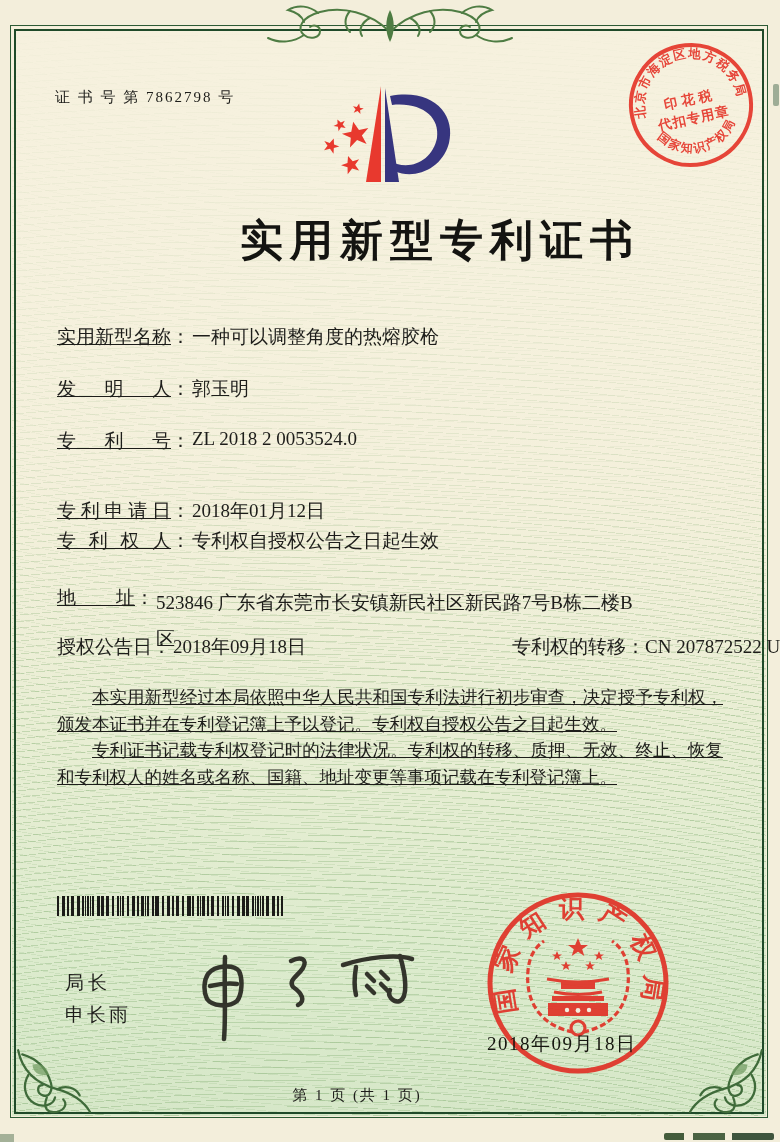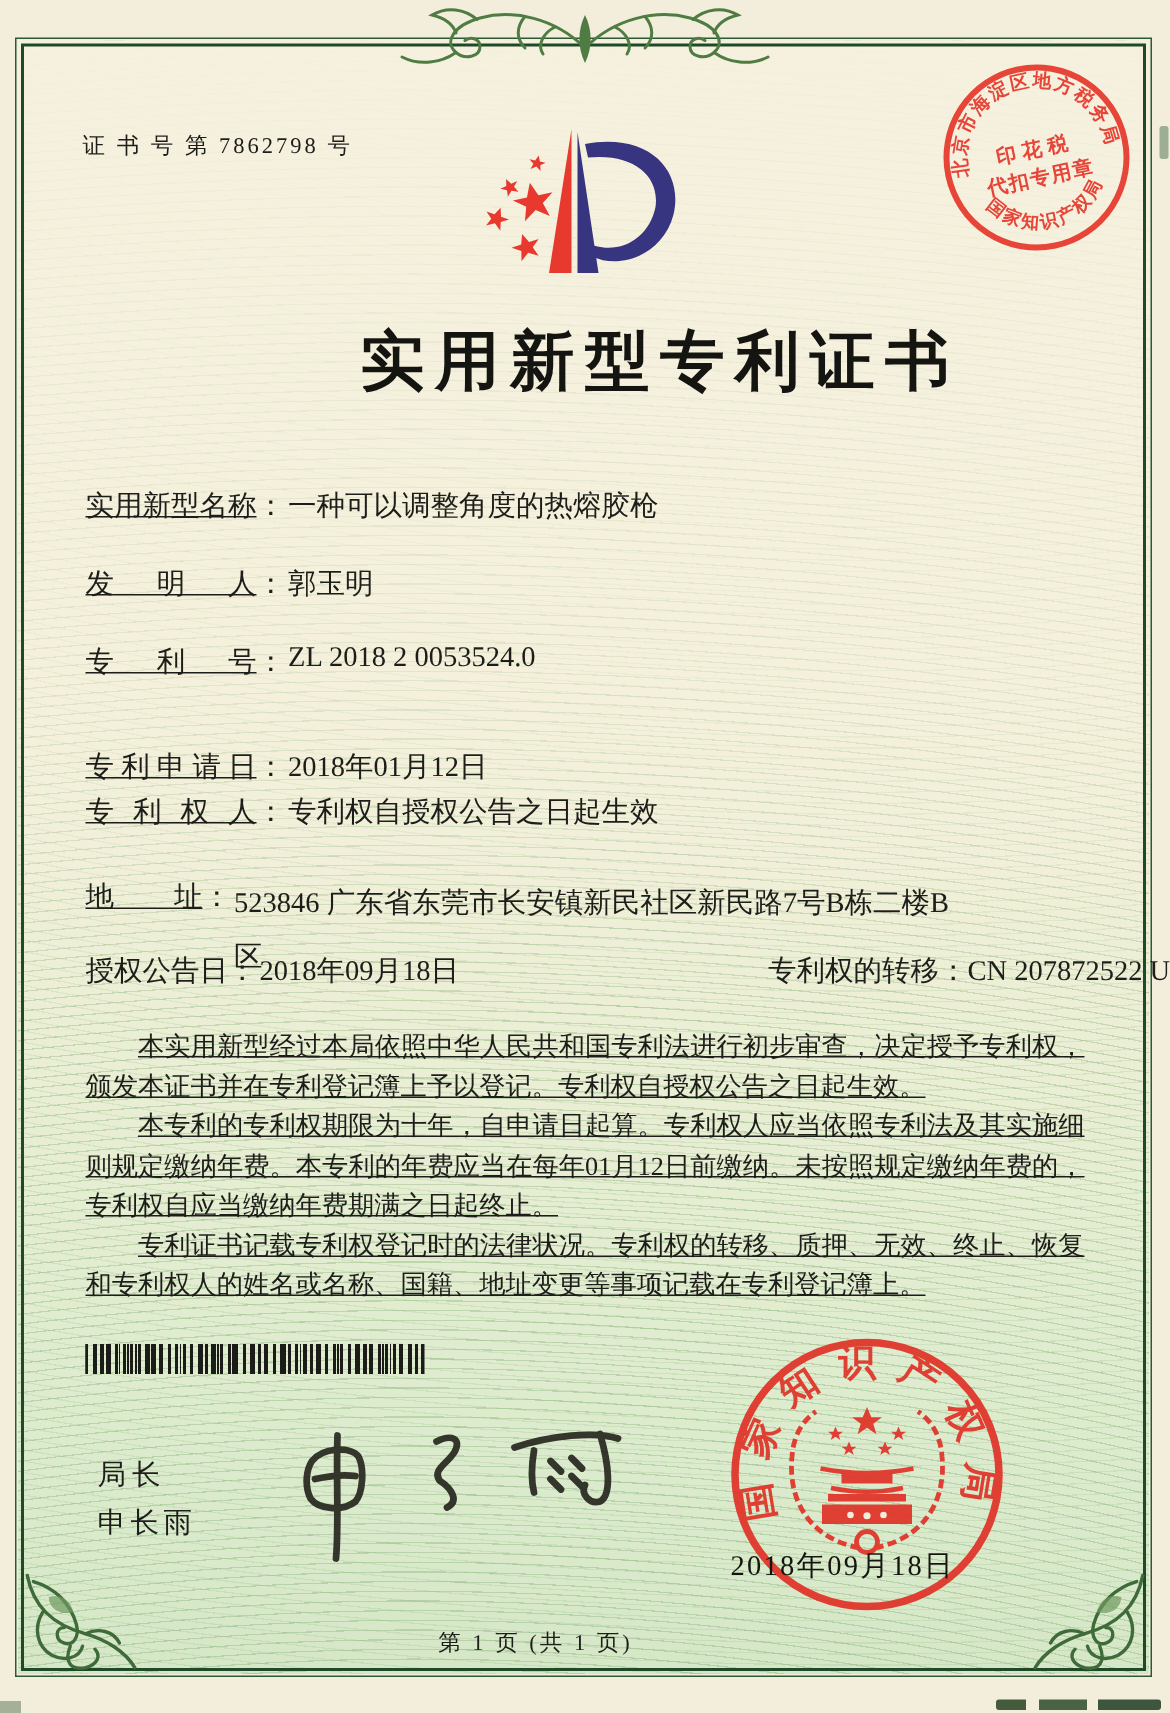--- a/index.html
+++ b/index.html
@@ -140,21 +140,20 @@
 </div>
 <div class="field-row" style="top:634px">
   <span>授权公告日</span><span class="colon">：</span><span class="fvalue">2018年09月18日</span>
   <span class="grant-right">
     <span>专利权的转移</span><span class="colon">：</span><span>CN 207872522 U</span>
   </span>
 </div>
 
 <div class="body-text">
   <p>本实用新型经过本局依照中华人民共和国专利法进行初步审查，决定授予专利权，颁发本证书并在专利登记簿上予以登记。专利权自授权公告之日起生效。</p>
-  <p>本专利的专利权期限为十年，自申请日起算。专利权人应当依照专利法及其实施细则规定缴纳年费。本专利的年费应当在每年01月12日前缴纳。未按照规定缴纳年费的，专利权自应当缴纳年费期满之日起终止。</p>
   <p>专利证书记载专利权登记时的法律状况。专利权的转移、质押、无效、终止、恢复和专利权人的姓名或名称、国籍、地址变更等事项记载在专利登记簿上。</p>
 </div>
 
 <div class="barcode"></div>
 
 <div class="sig-title">局长</div>
 <div class="sig-name">申长雨</div>
 
 <svg class="signature" viewBox="0 0 230 108">
   <g stroke="#26261f" stroke-width="4.5" fill="none" stroke-linecap="round" stroke-linejoin="round" opacity="0.92">

